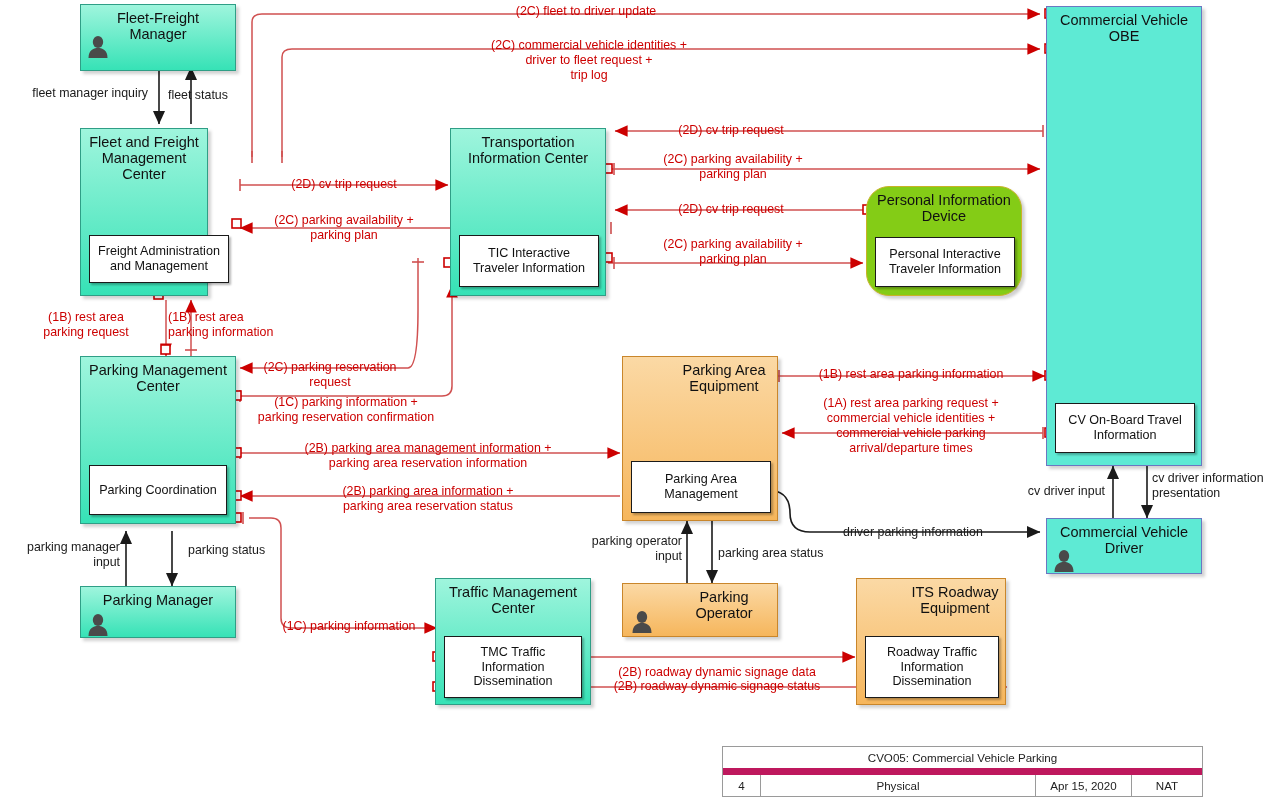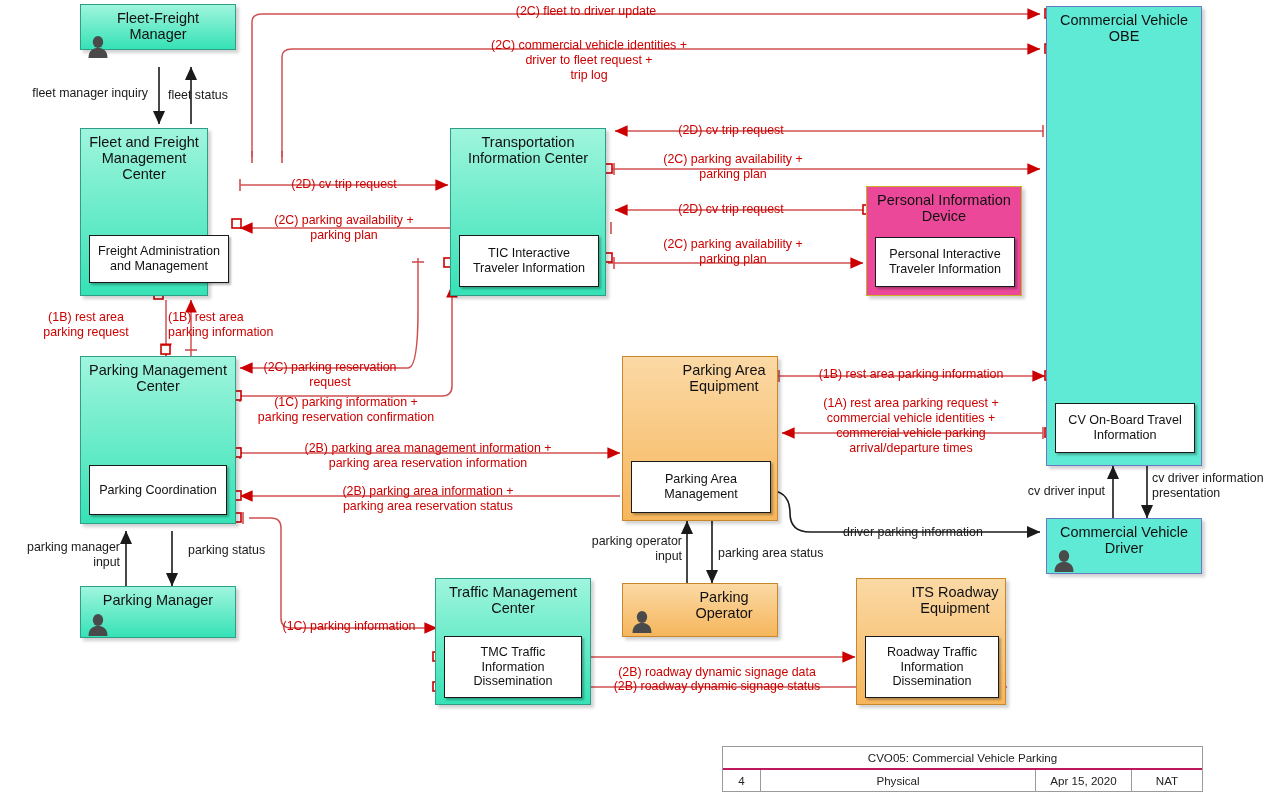--- a/index.html
+++ b/index.html
@@ -39,22 +39,23 @@
   .ent.orange {
     background: linear-gradient(to bottom, #fbd9a5 0%, #f6b65c 100%);
     border-color: #c9862b;
     padding-left: 48px;
   }
   .ent.blue {
     background: #5eead4;
     border-color: #6b78c2;
   }
   .ent.yellow {
-    background: #ec4899;
+    background: #84cc16;
     border-color: #c9b227;
+    border-radius: 23px;
   }
   .ent-title {
     font-size: 14.5px;
     color: #111;
     line-height: 1.12;
     padding: 5px 4px 0 4px;
     white-space: pre-line;
   }
   
   .sub {
@@ -109,21 +110,21 @@
     border: 1px solid #9a9a9a;
     box-sizing: border-box;
     background: #fff;
     font-size: 11.6px;
     color: #222;
   }
   #titleblock .tbrow {
     display: flex;
   }
   #titleblock .tbrow.top {
-    border-bottom: 2px solid #be185d;
+    border-bottom: 7px solid #be185d;
   }
   #titleblock .tbcell {
     padding: 4px 2px;
     text-align: center;
     box-sizing: border-box;
   }
   #titleblock .tbcell.b {
     border-right: 1px solid #9a9a9a;
   }
   .tb-full   { width: 100%; }
@@ -244,21 +245,21 @@
       <path d="M712,521 L712,583"></path>
 
       <path d="M1113,518 L1113,466"></path>
 
       <path d="M1147,466 L1147,518"></path>
 
       <path d="M767,490 Q790,490 790,513 Q790,532 810,532 L1040,532"></path>
     </g>
   </svg>
 
-  <div class="ent green" style="left:80px; top:4px; width:156px; height:46px;">
+  <div class="ent green" style="left:80px; top:4px; width:156px; height:67px;">
     <div class="ent-title">Fleet-Freight
 Manager</div>
     <svg class="person" style="left:6px; top:30px;" viewBox="0 0 22 24">
       <ellipse cx="11" cy="7" rx="5.2" ry="6" fill="#4a4a4a"></ellipse>
       <path d="M1.5,23 C1.5,15.5 6,13 11,13 C16,13 20.5,15.5 20.5,23 z" fill="#4a4a4a"></path>
     </svg>
   </div>
 
   <div class="ent green" style="left:80px; top:128px; width:128px; height:168px;">
     <div class="ent-title">Fleet and Freight

